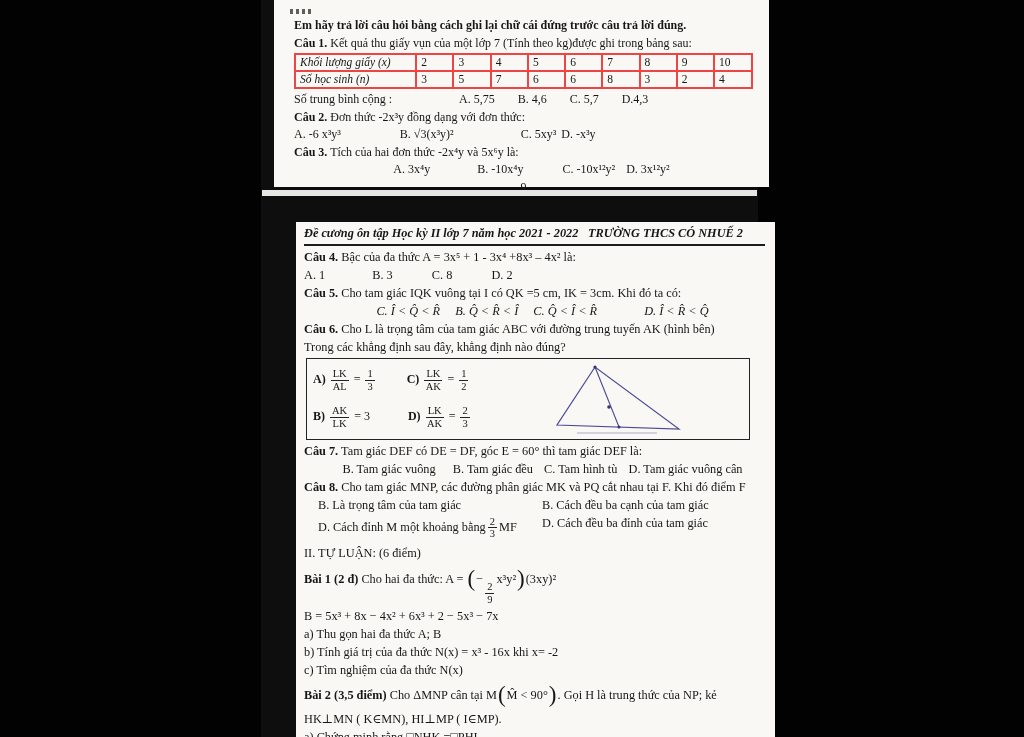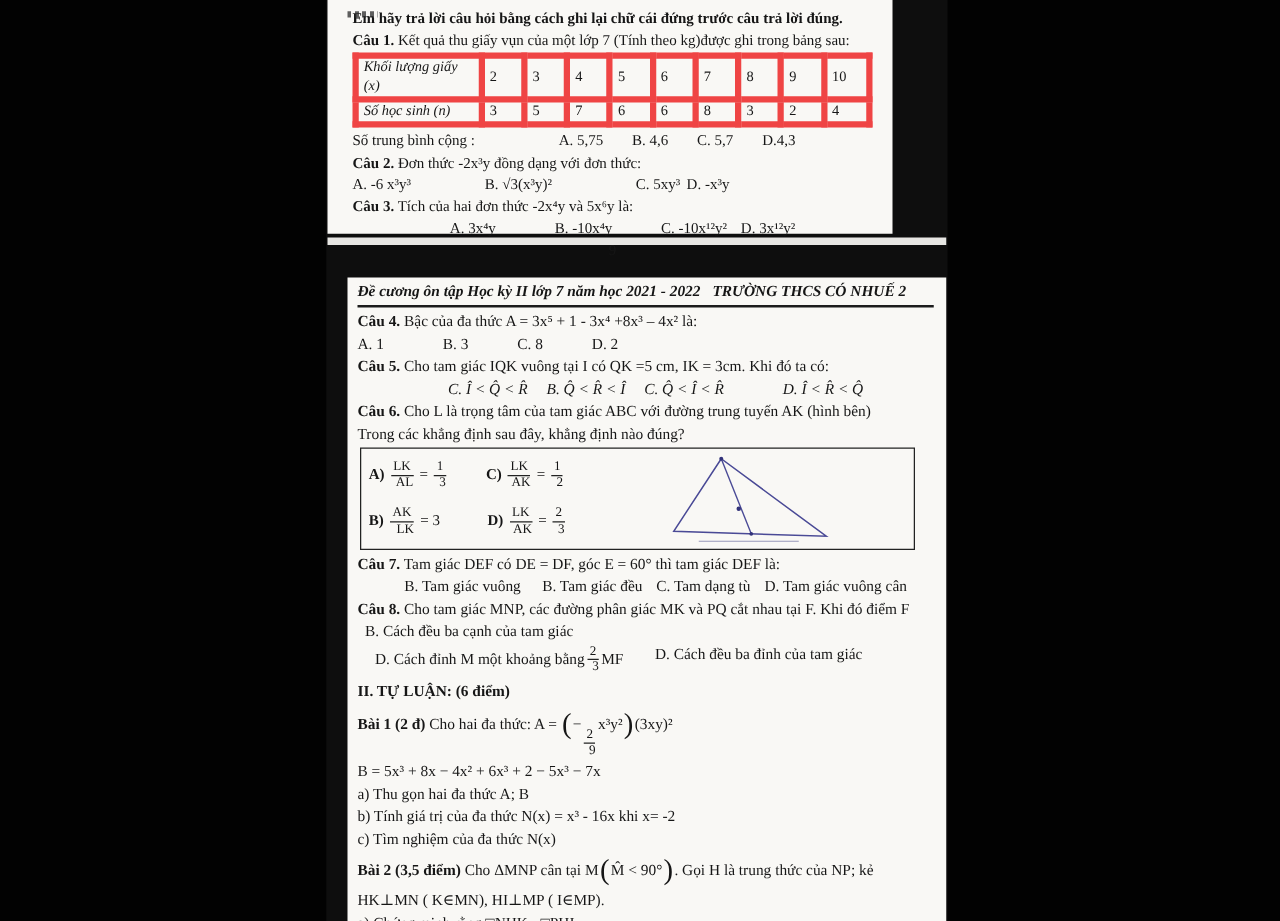--- a/index.html
+++ b/index.html
@@ -3,62 +3,62 @@
 <meta charset="utf-8">
 <style>
   html,body{margin:0;padding:0;}
   body{
     width:1024px;height:737px;overflow:hidden;background:#000;
     font-family:"Liberation Serif","DejaVu Serif",serif;color:#141414;
   }
   .screen{position:relative;width:1024px;height:737px;background:#020202;}
   .column{position:absolute;left:261px;top:0;width:497px;height:737px;background:#0e0e0e;}
   .page{position:absolute;background:#f9f8f5;box-sizing:border-box;color:#161616;}
-  .page1{left:262px;top:0;width:452px;height:187px;padding:7px 16px 0 20px;font-size:12px;line-height:15px;}
+  .page1{left:274px;top:0;width:495px;height:187px;padding:18px 16px 0 20px;font-size:12px;line-height:15px;}
   .strip{position:absolute;left:262px;top:190px;width:495px;height:6px;background:#e7e6e3;}
-  .page2{left:278px;top:222px;width:479px;height:515px;padding:4px 10px 0 8px;font-size:12.3px;line-height:15.5px;overflow:hidden;}
+  .page2{left:296px;top:222px;width:479px;height:515px;padding:4px 10px 0 8px;font-size:12.3px;line-height:15.5px;overflow:hidden;}
   .line{margin:0 0 2.5px 0;}
   .bold{font-weight:bold;}
   b{font-weight:bold;}
   .smudge{position:absolute;left:16px;top:9px;width:24px;height:5px;opacity:.75;
     background:repeating-linear-gradient(90deg,#2b2b2b 0 3px,transparent 3px 6px);}
   
   table.freq{border-collapse:collapse;margin:1px 0 3px 0;font-size:11.5px;}
-  table.freq td{border:5px solid #ef4444;padding:0 4px;height:15px;line-height:15px;margin-left:36px;}
+  table.freq td{border:2px solid #ef4444;padding:0 4px;height:15px;line-height:15px;margin-left:36px;}
   td.tlbl{font-style:italic;width:122px;}
   td.tval{width:30px;}
   .pagenum{text-align:center;margin-top:3px;}
   
   .hdr{display:flex;justify-content:space-between;font-weight:bold;font-style:italic;padding:0 22px 2px 0;}
   .hdr-rule{height:2px;background:#1c1c1c;margin:0 0 4px 0;}
   
   .ml2{margin-left:2px;} .ml8{margin-left:8px;} .ml14{margin-left:14px;}
   .ml20{margin-left:20px;margin-top:27px;} .ml28{margin-left:12px;} .ml36{margin-left:36px;}
   .ml44{margin-left:44px;} .ml56{margin-left:56px;} .ml64{margin-left:64px;}
   .ind{padding-left:16px;text-align:center;}
   .ital{font-style:italic;}
   
-  .frac{display:inline-flex;flex-direction:column;align-items:flex-end;vertical-align:-7px;
+  .frac{display:inline-flex;flex-direction:column;align-items:center;vertical-align:-7px;
         line-height:1.1;font-size:10.5px;margin:0 2px;text-align:center;}
   .frac .num{border-bottom:1px solid #222;padding:0 2px;display:block;}
   .frac .den{display:block;}
   
   .q6box{display:flex;border:1px solid #222;width:442px;height:80px;margin:2px 0 4px 2px;background:#f9f8f5;}
   .q6opts{width:218px;display:flex;flex-direction:column;justify-content:space-around;padding:3px 0 3px 6px;border-right:0;}
   .q6row{display:flex;gap:30px;}
   .q6item{display:inline-flex;align-items:center;gap:3px;font-size:12px;}
   .q6fig{margin:2px 0 0 16px;}
   
   .q8row{display:flex;margin:0 0 2.5px 0;}
   .q8row .col1{width:218px;padding-left:14px;display:inline-flex;align-items:center;}
   .q8row .col2{padding-left:6px;}
   
   .formula{line-height:26px;margin:3px 0 4px 0;}
   .bigp{font-size:23px;font-weight:400;vertical-align:-3px;padding:0 1px;}
-  .sec{margin:6px 0 5px 0;font-weight:bold;}
+  .sec{margin:6px 0 5px 0;font-weight:normal;}
 </style>
 </head>
 <body>
 
 <div class="screen">
   <div class="column"></div>
 
   <div class="page page1">
     <div class="smudge"></div>
 
@@ -211,26 +211,27 @@
         <circle cx="62" cy="46" r="1.8" fill="#33337a"></circle>
         <circle cx="72" cy="66" r="1.5" fill="#33337a"></circle>
         <line x1="30" y1="72" x2="110" y2="72" stroke="#8a8ab0" stroke-width="0.7"></line>
       </svg>
     </div>
 
     <p class="line"><b>Câu 7.</b><span> Tam giác DEF có DE = DF, góc E = 60° thì tam giác DEF là:</span></p>
     <p class="line ind">
       <span>B. Tam giác vuông</span>
       <span class="ml14">B. Tam giác đều</span>
-      <span class="ml8">C. Tam dạng tù</span>
+      <span class="ml8">C. Tam hình tù</span>
       <span class="ml8">D. Tam giác vuông cân</span>
     </p>
 
     <p class="line"><b>Câu 8.</b><span> Cho tam giác MNP, các đường phân giác MK và PQ cắt nhau tại F. Khi đó điểm F</span></p>
     <div class="q8row">
+      <span class="col1">B.  Là trọng tâm của tam giác</span>
       <span class="col2">B. Cách đều ba cạnh của tam giác</span>
     </div>
     <div class="q8row">
       <span class="col1">
         <span>D. Cách đỉnh M một khoảng bằng </span>
         <span class="frac">
             <span class="num">2</span>
             <span class="den">3</span>
           </span>
         <span>MF</span>

